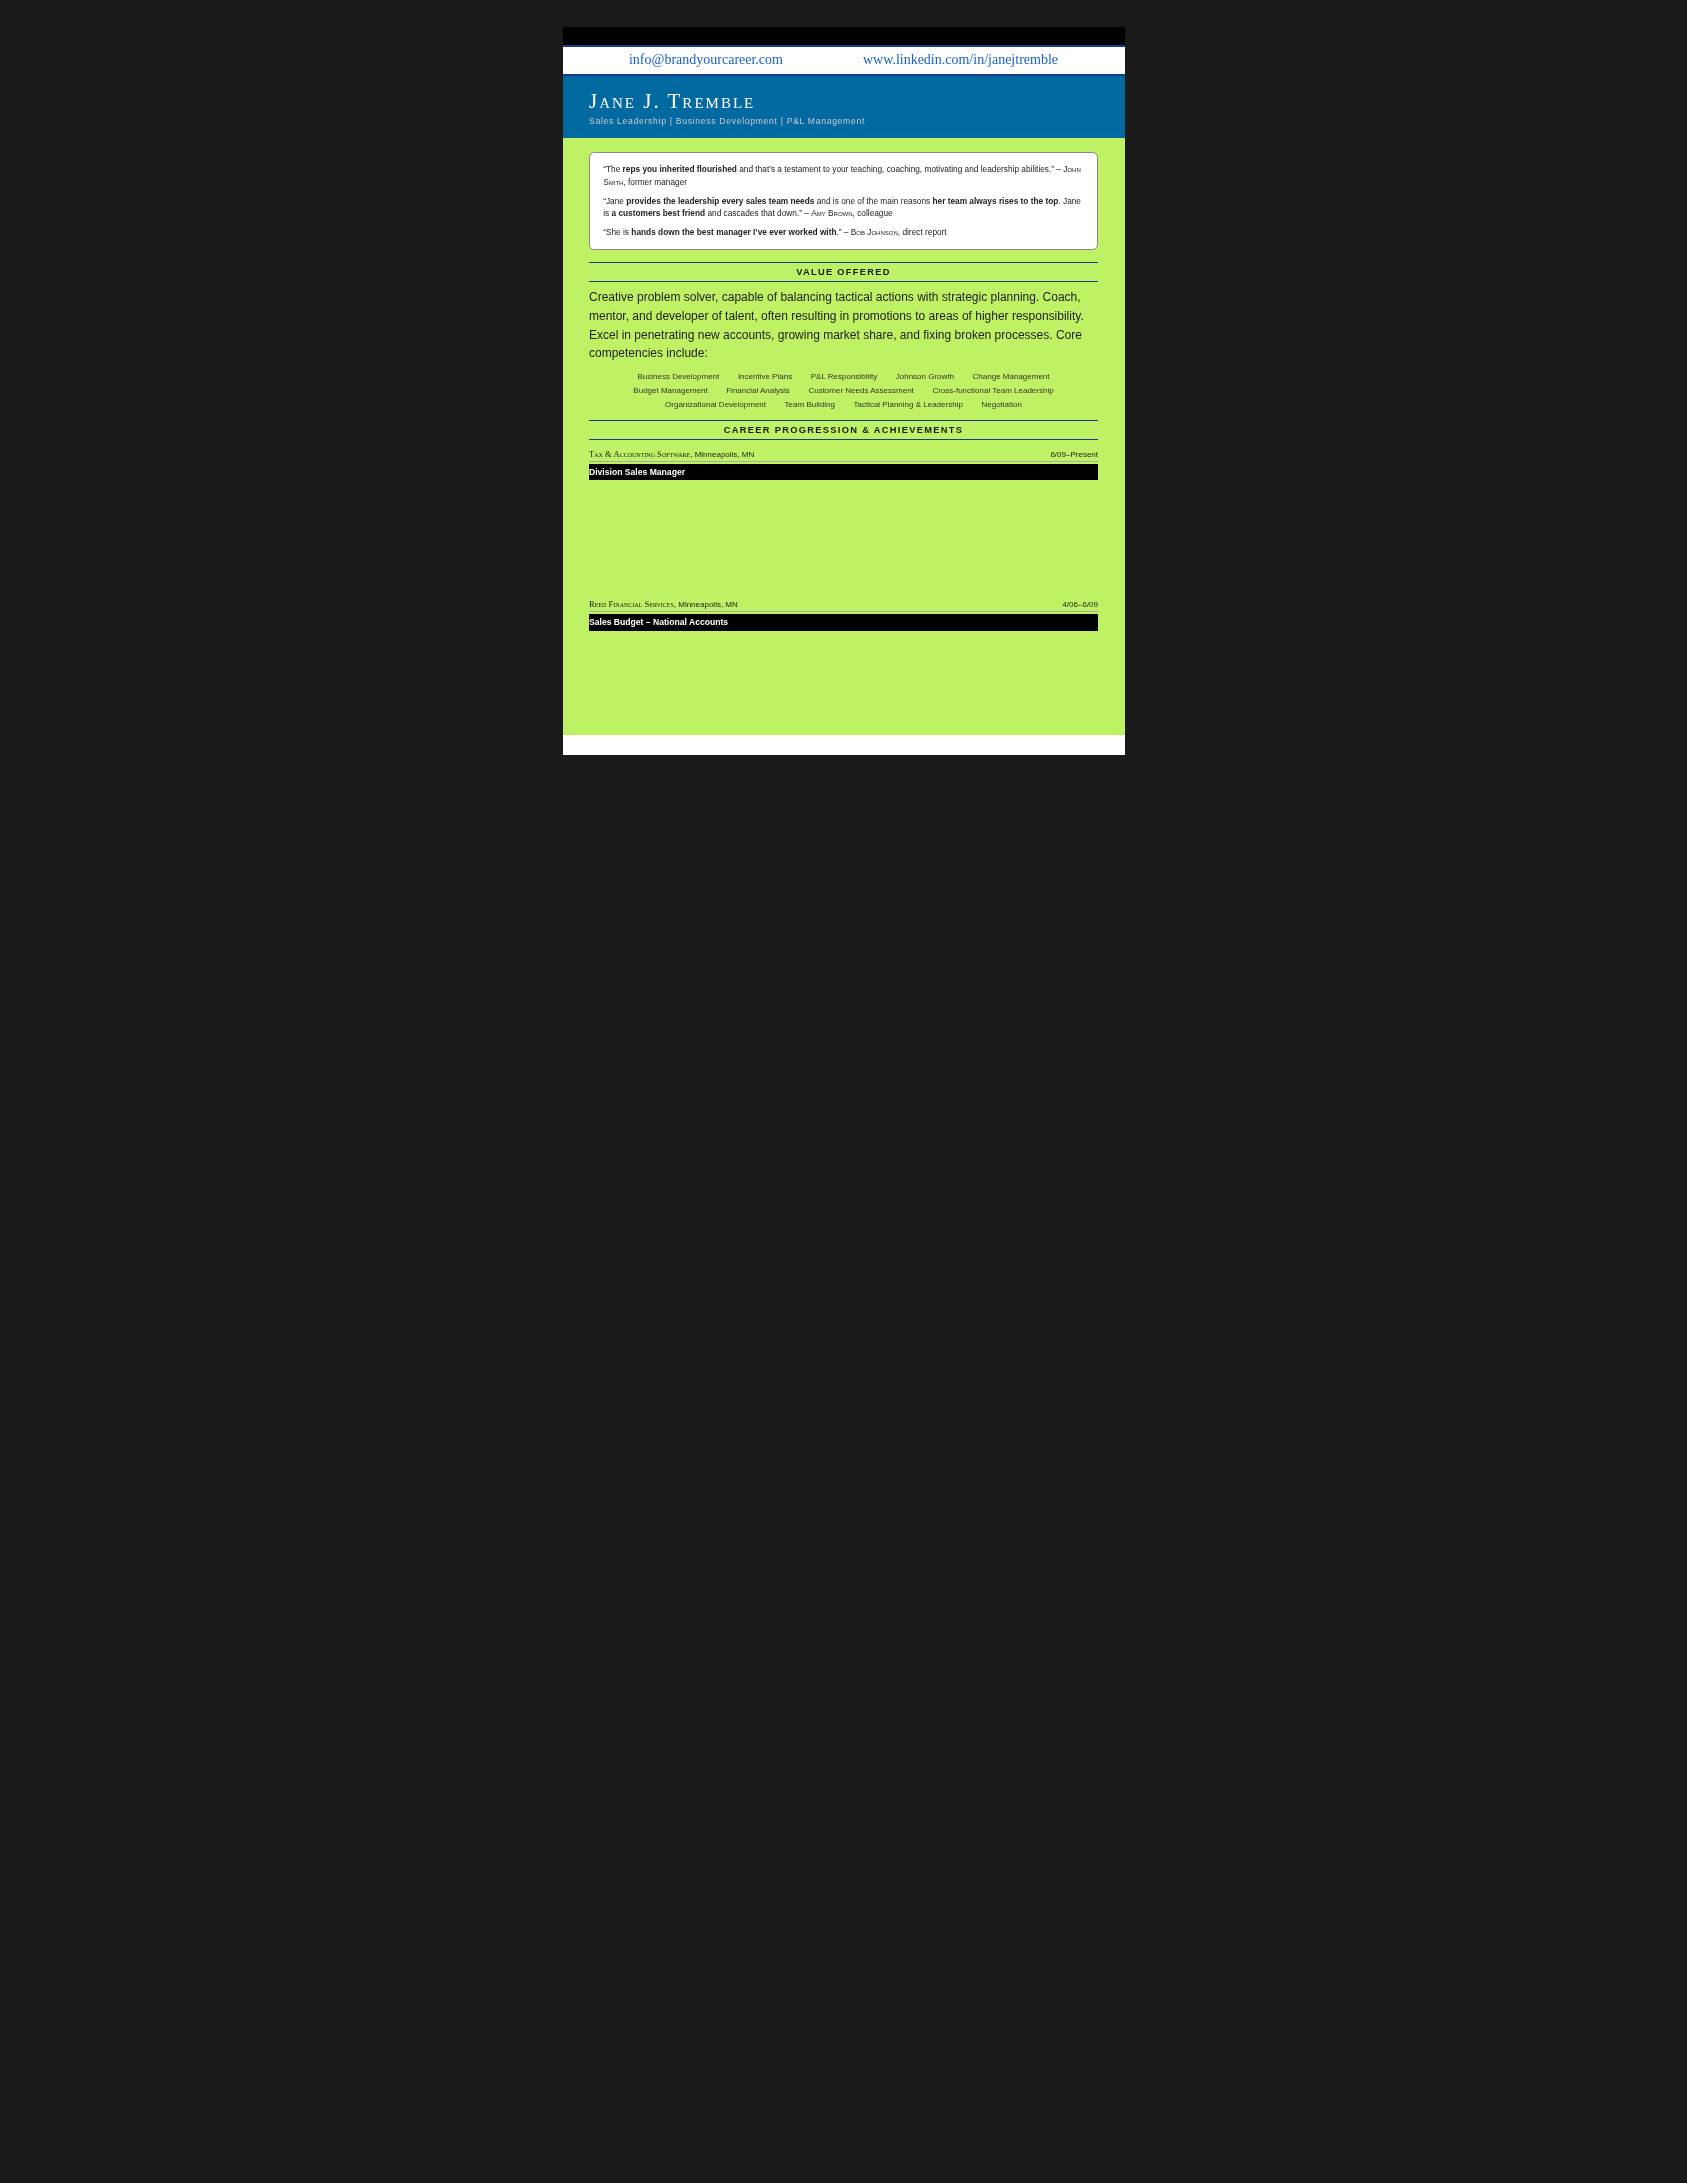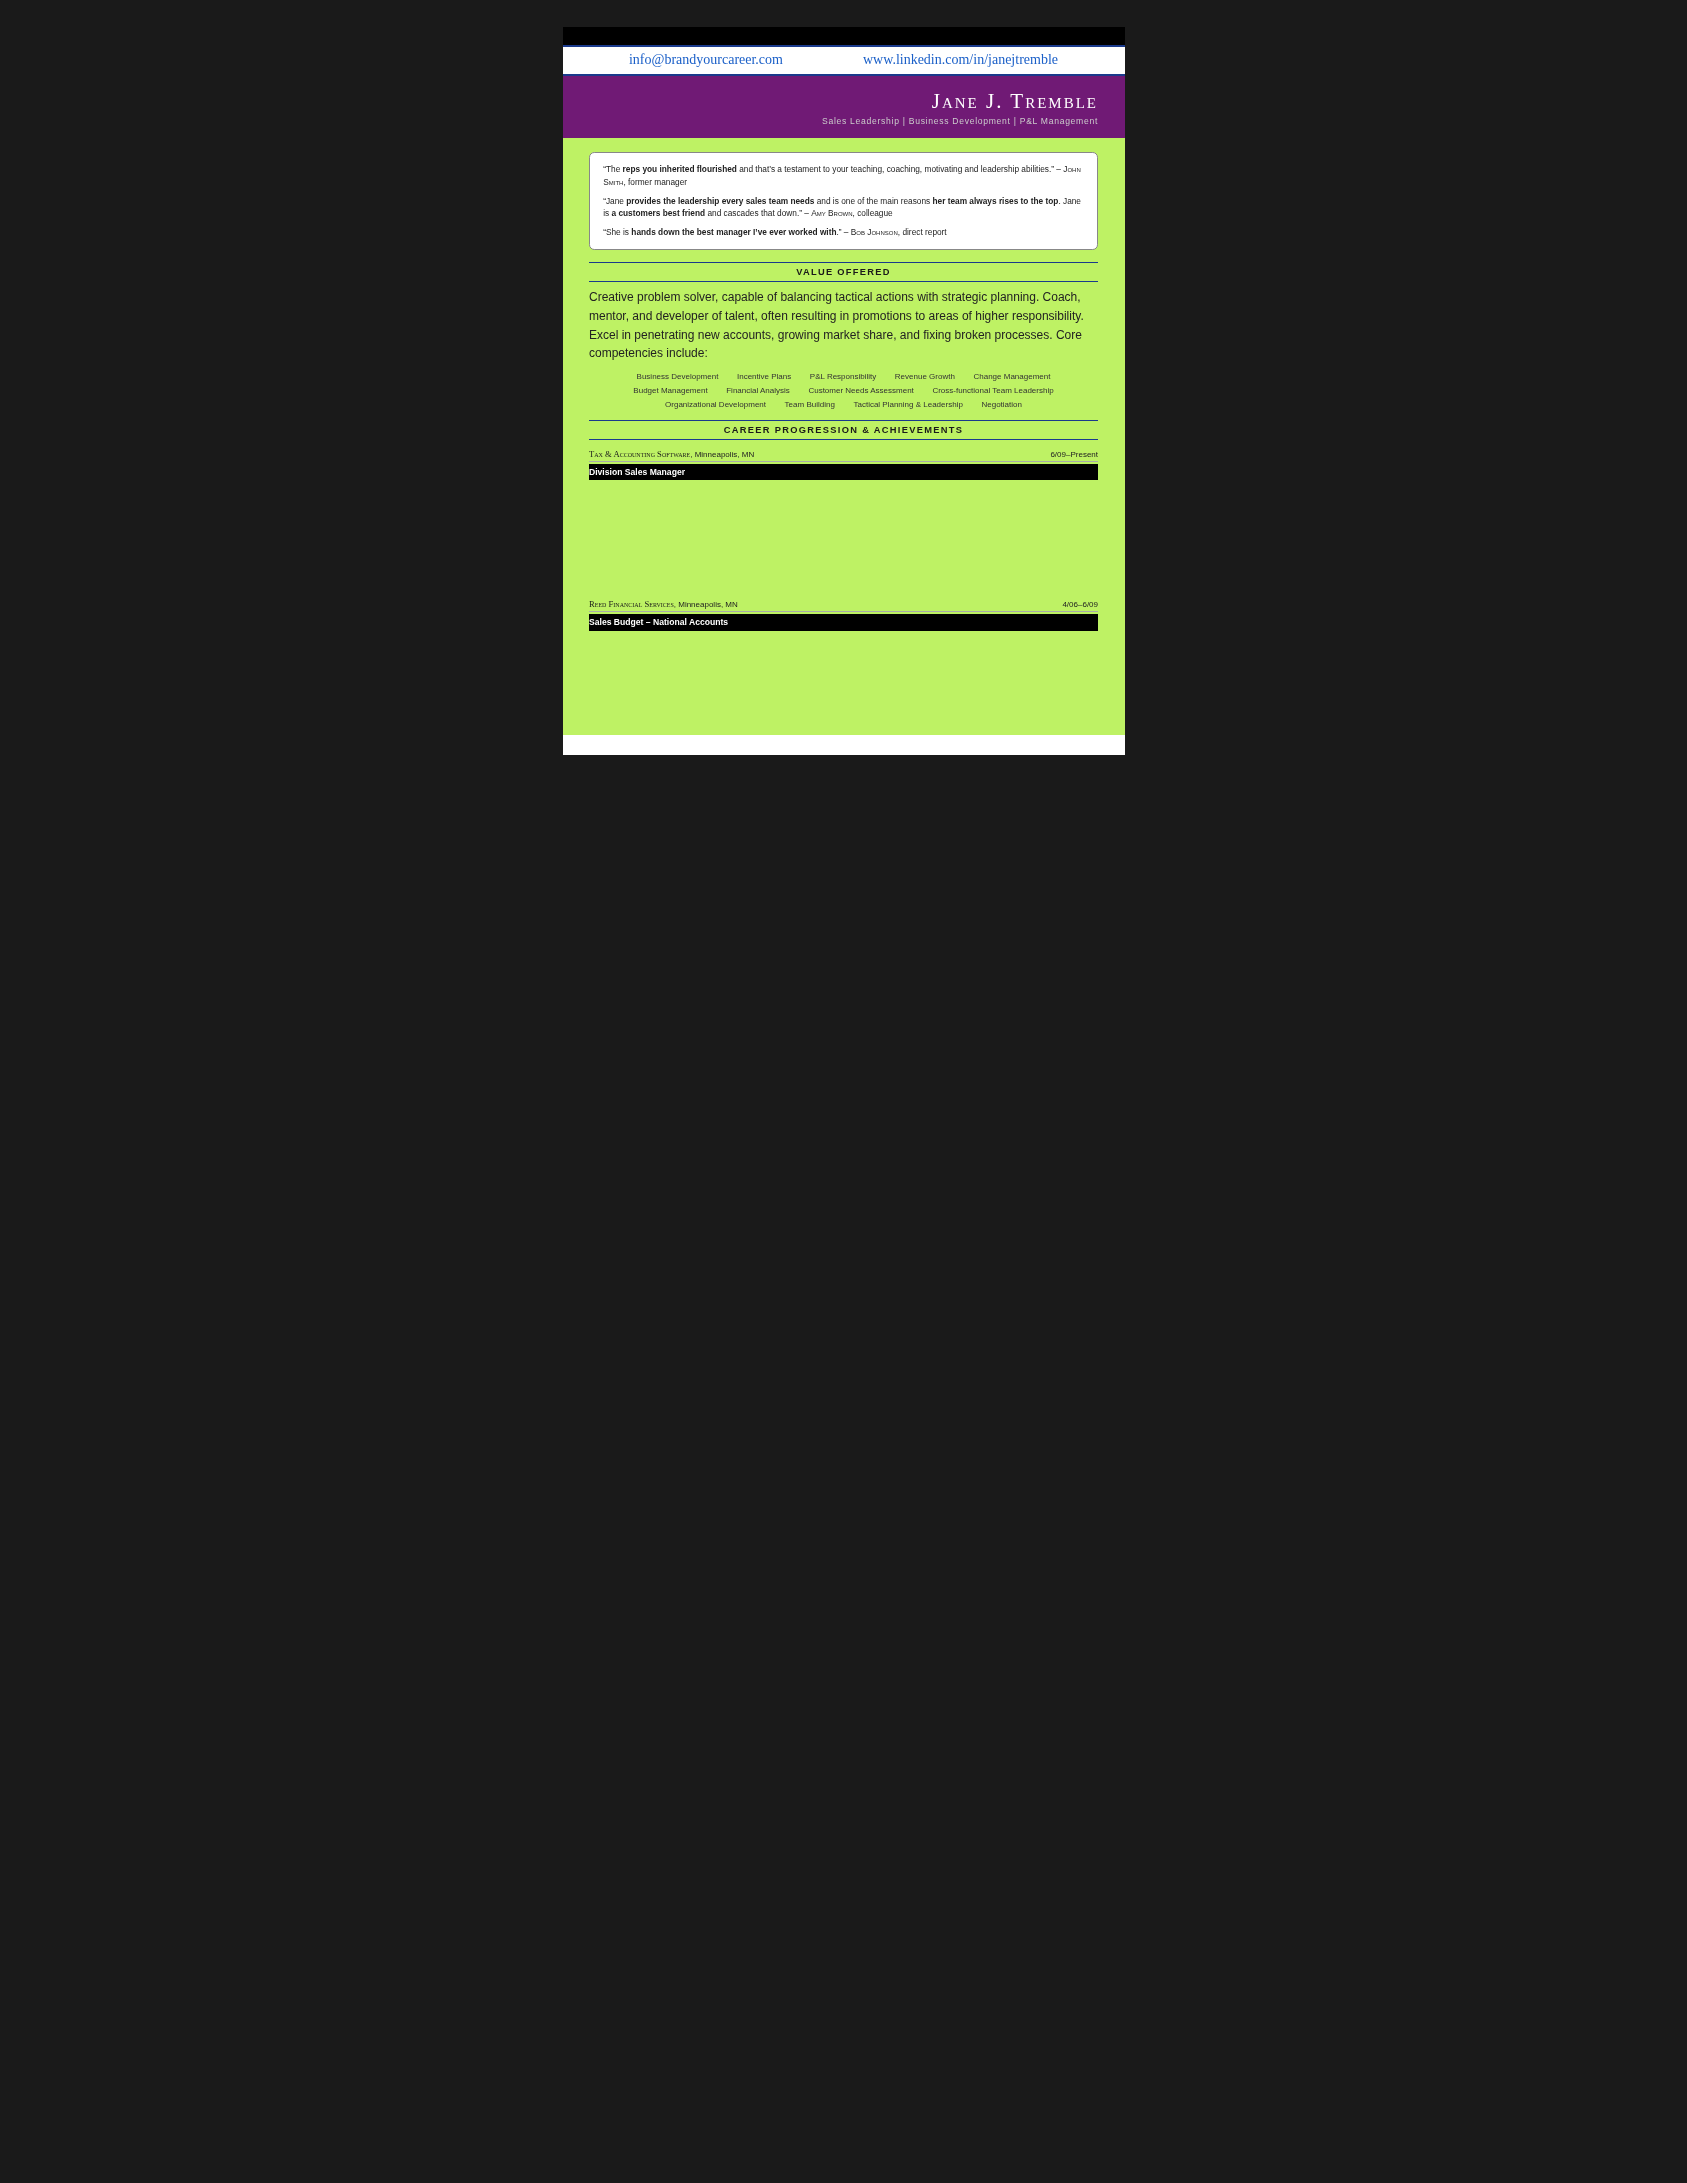--- a/index.html
+++ b/index.html
@@ -42,23 +42,23 @@
     }
 
     .contact-link {
       color: #1a5fc8;
       font-size: 14px;
       text-decoration: none;
       font-family: Liberation Serif, serif;
     }
 
     .name-section {
-      background: #701a75;
+      background: #0369a1;
       padding: 13.2px 26.5px 12px 26.5px;
-      text-align: right;
+      text-align: left;
       margin-top: 0;
     }
 
     .name-title {
       color: #ffffff;
       font-size: 21px;
       font-family: 'Times New Roman', Times, serif;
       font-variant: small-caps;
       letter-spacing: 2px;
     }
@@ -230,21 +230,21 @@
       <span class="section-header-text">VALUE OFFERED</span>
     </div>
 
     <p class="value-desc">Creative problem solver, capable of balancing tactical actions with strategic planning. Coach, mentor, and developer of talent, often resulting in promotions to areas of higher responsibility. Excel in penetrating new accounts, growing market share, and fixing broken processes. Core competencies include:</p>
 
     <div class="competencies">
       <div class="competency-row">
         <span class="competency-item">Business Development</span>
         <span class="competency-item">Incentive Plans</span>
         <span class="competency-item">P&amp;L Responsibility</span>
-        <span class="competency-item">Revenue Growth</span>
+        <span class="competency-item">Johnson Growth</span>
         <span class="competency-item">Change Management</span>
       </div>
       <div class="competency-row">
         <span class="competency-item">Budget Management</span>
         <span class="competency-item">Financial Analysis</span>
         <span class="competency-item">Customer Needs Assessment</span>
         <span class="competency-item">Cross-functional Team Leadership</span>
       </div>
       <div class="competency-row">
         <span class="competency-item">Organizational Development</span>

